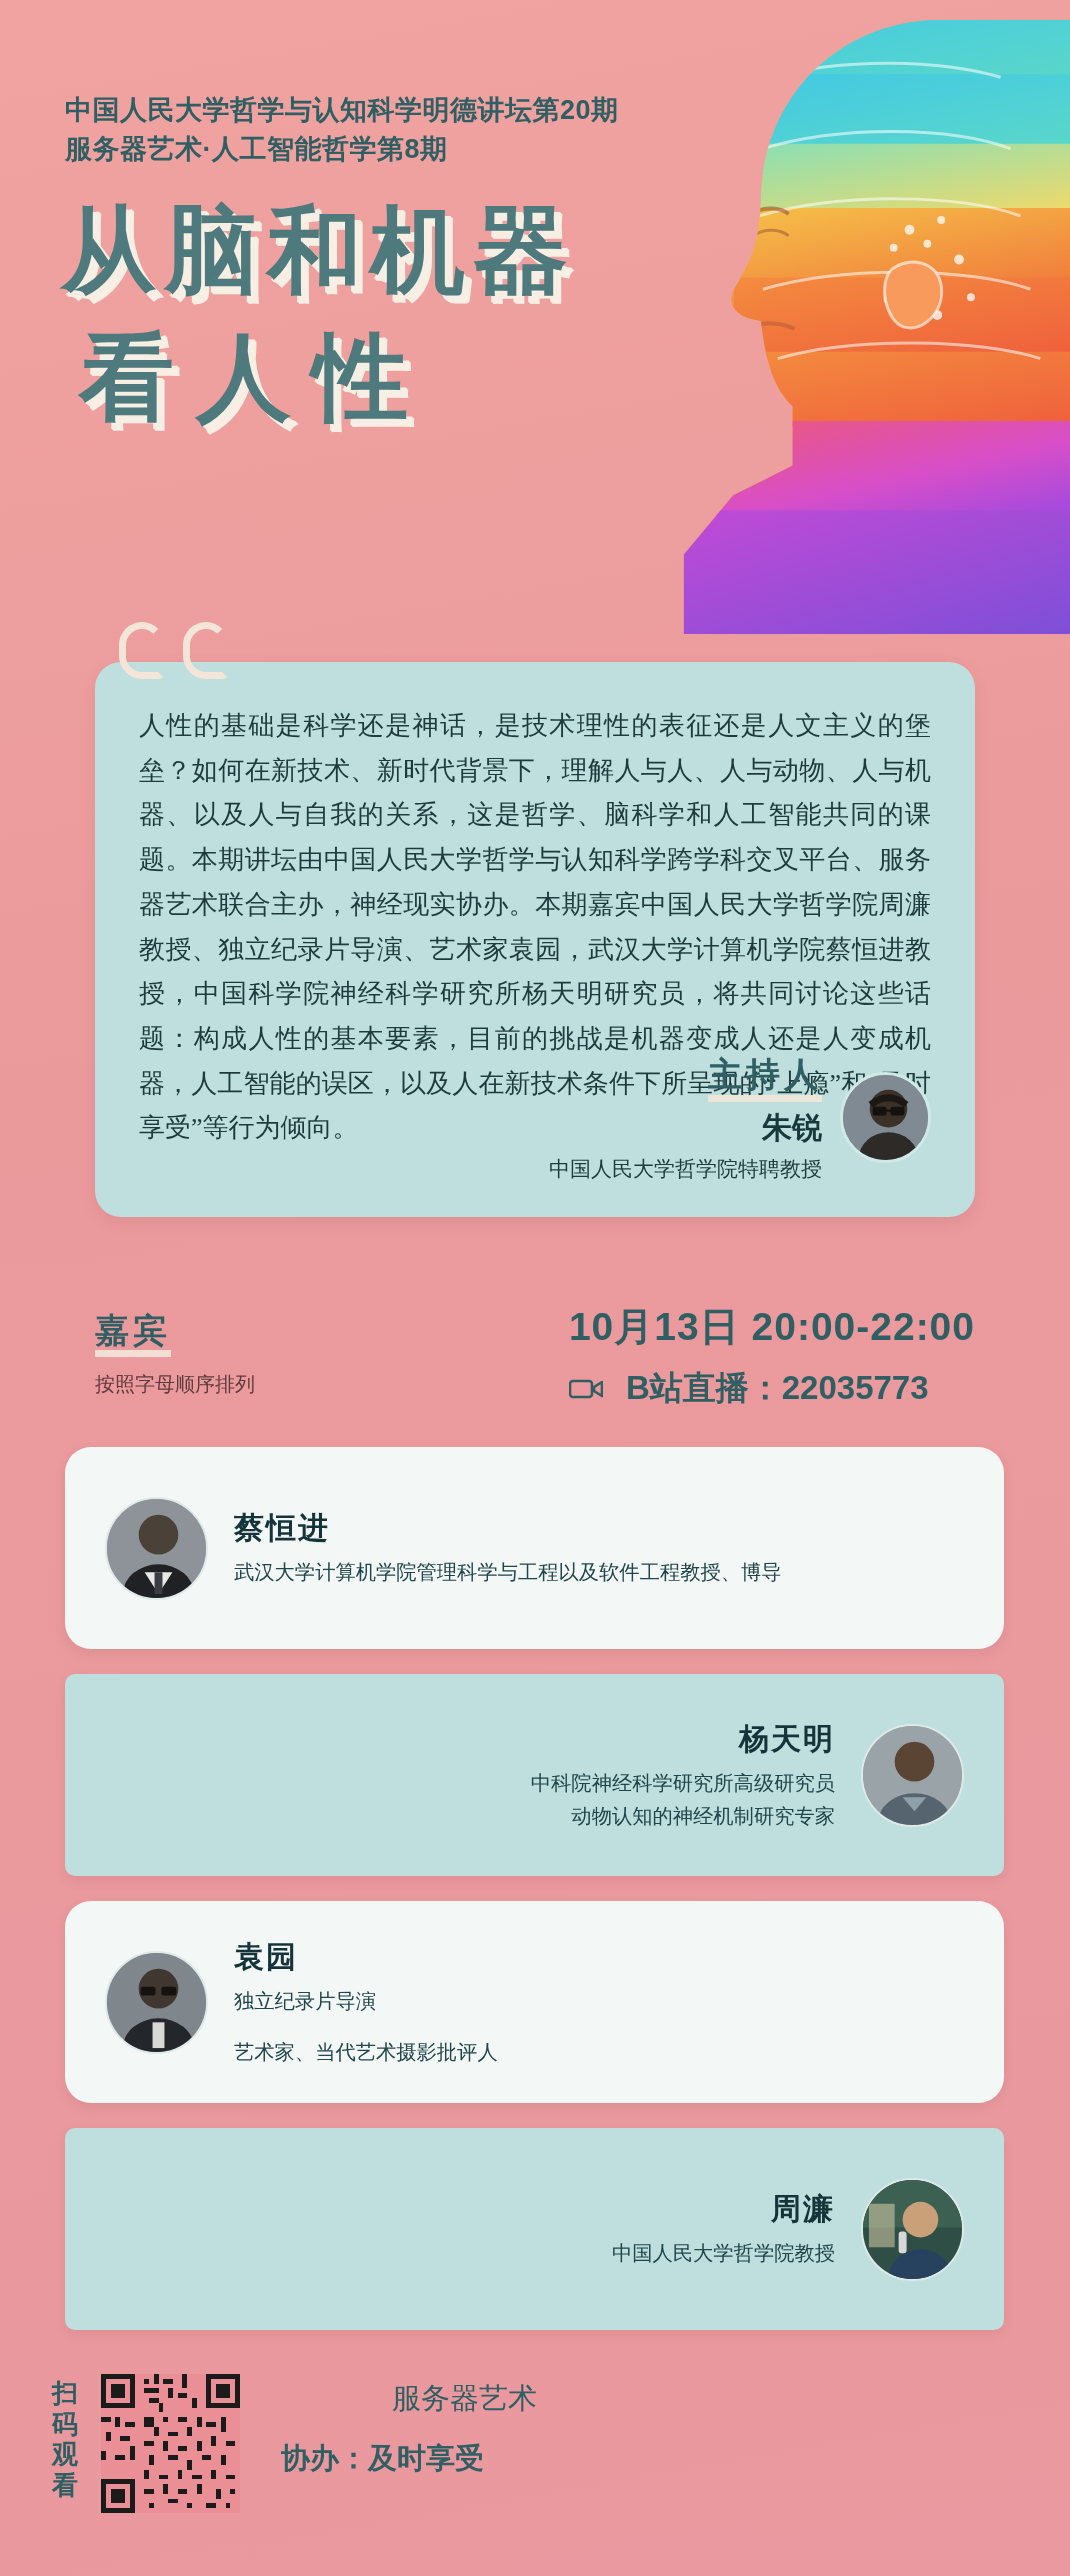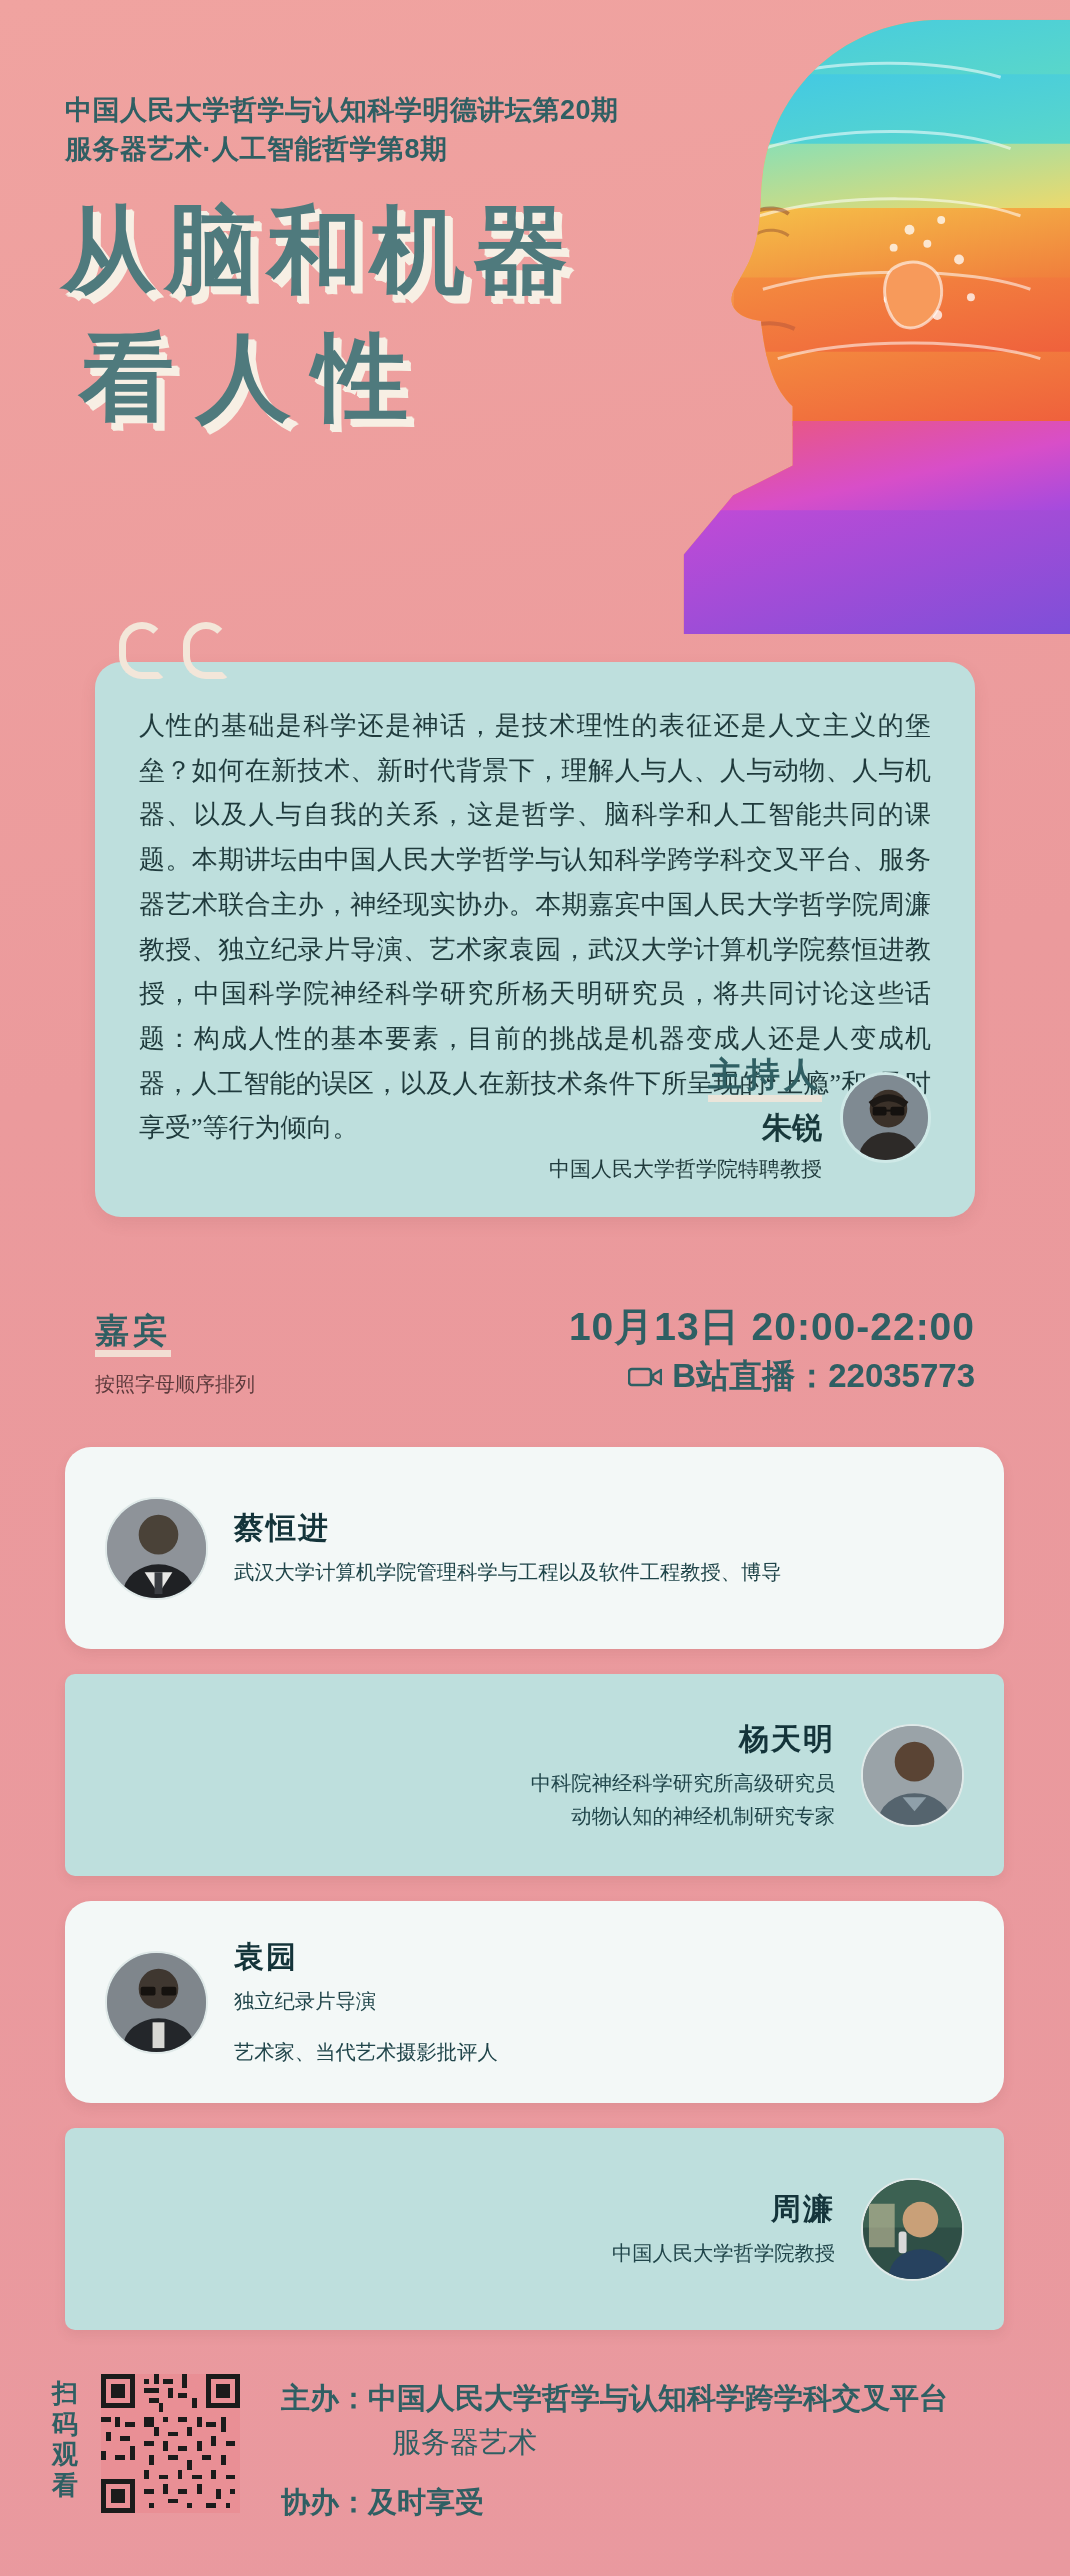--- a/index.html
+++ b/index.html
@@ -193,24 +193,25 @@
   .event-date {
     color: #2f5f63;
     font-size: 39px;
     font-weight: bold;
     letter-spacing: 1px;
   }
   .event-live {
     color: #2f5f63;
     font-size: 33px;
     font-weight: bold;
+    margin-top: 12px;
     display: flex;
     align-items: center;
-    justify-content: flex-end;
-    gap: 10px;
+    justify-content: flex-start;
+    gap: 23px;
   }
   .cam-icon { width: 34px; height: 24px; flex: none; }
 
   
   .guests {
     position: absolute;
     left: 65px;
     top: 1447px;
     width: 939px;
     z-index: 4;
@@ -564,24 +565,20 @@
           <rect x="27" y="24" width="1" height="1"></rect>
         <rect x="10" y="27" width="1" height="1"></rect>
           <rect x="14" y="26" width="2" height="1"></rect>
         <rect x="18" y="27" width="1" height="1"></rect>
           <rect x="22" y="27" width="2" height="1"></rect>
         <rect x="26" y="27" width="1" height="1"></rect>
       </g>
     </svg>
 
     <div class="org-block">
-      <div class="org-row">
-        <span class="org-key">主办：</span>
-        <span class="org-val">中国人民大学哲学与认知科学跨学科交叉平台</span>
-      </div>
       <div class="org-val2">服务器艺术</div>
       <div class="org-row second">
         <span class="org-key">协办：</span>
         <span class="org-val">及时享受</span>
       </div>
     </div>
   </div>
 
 </div>
 

